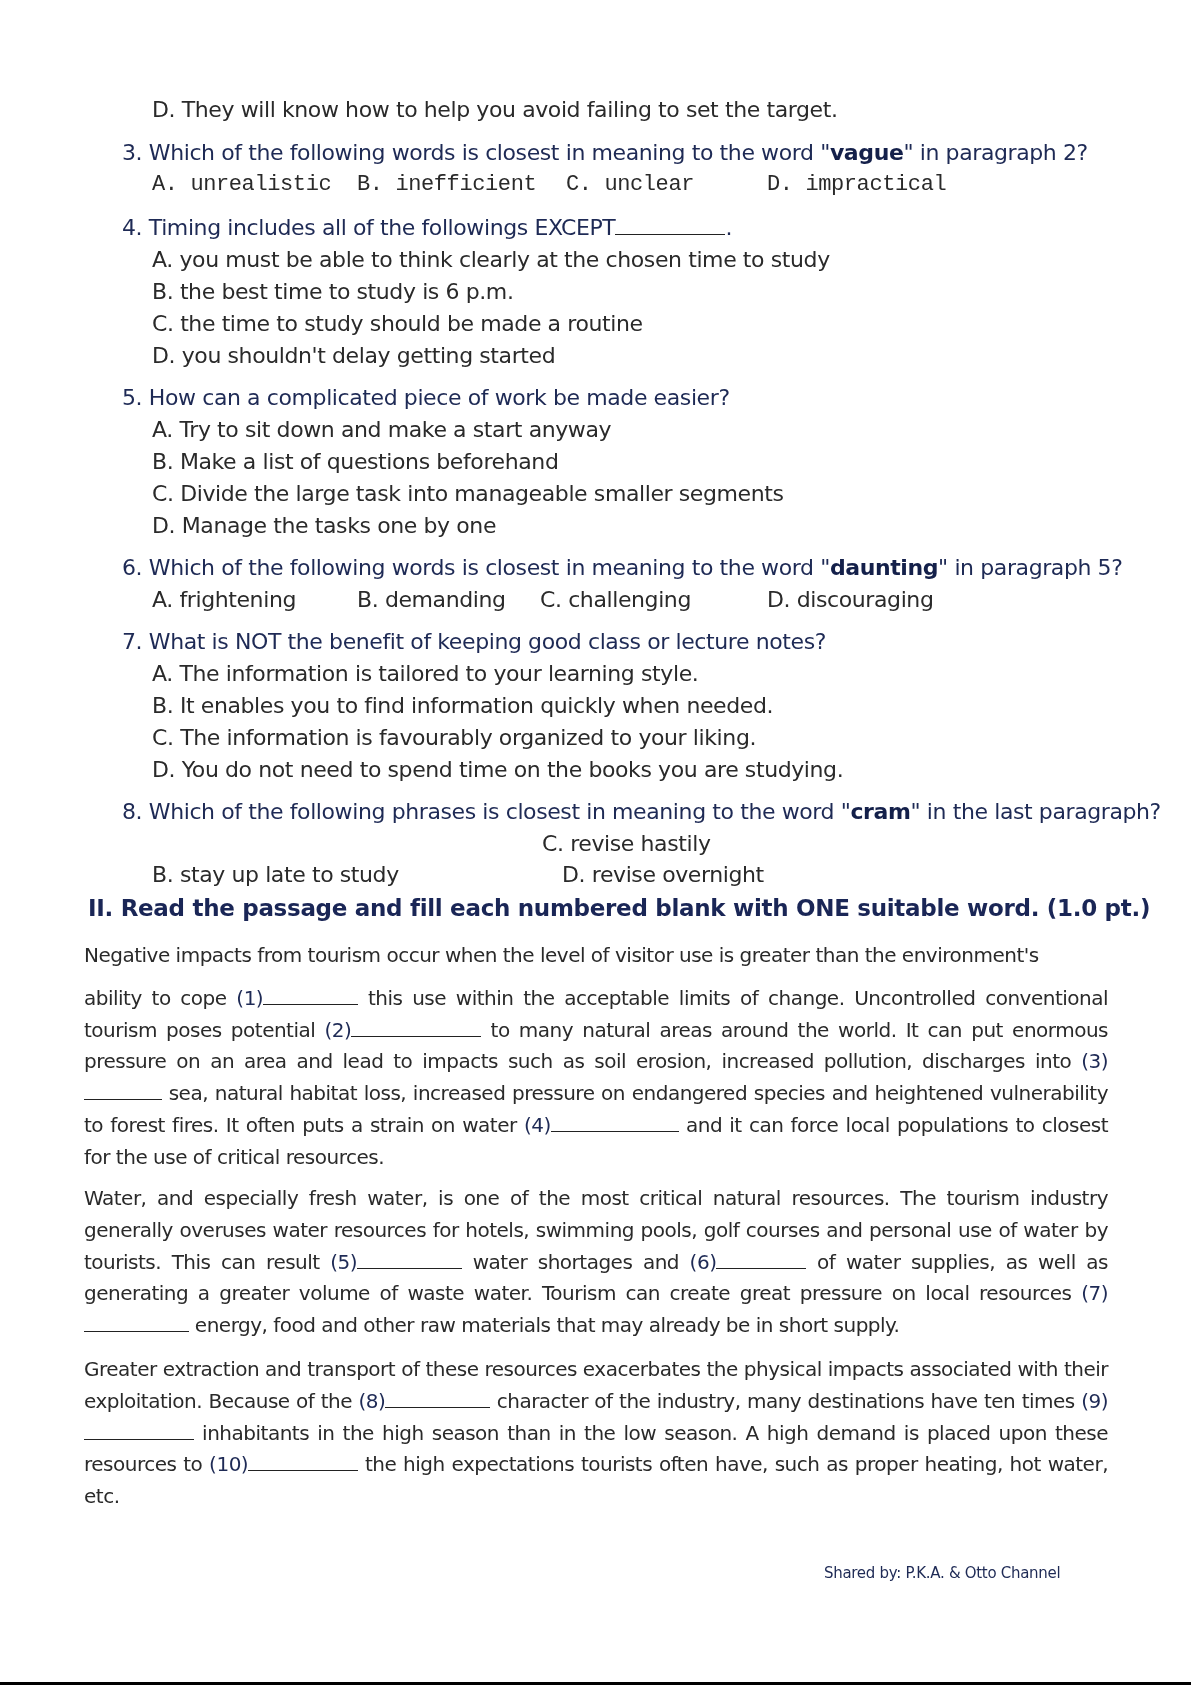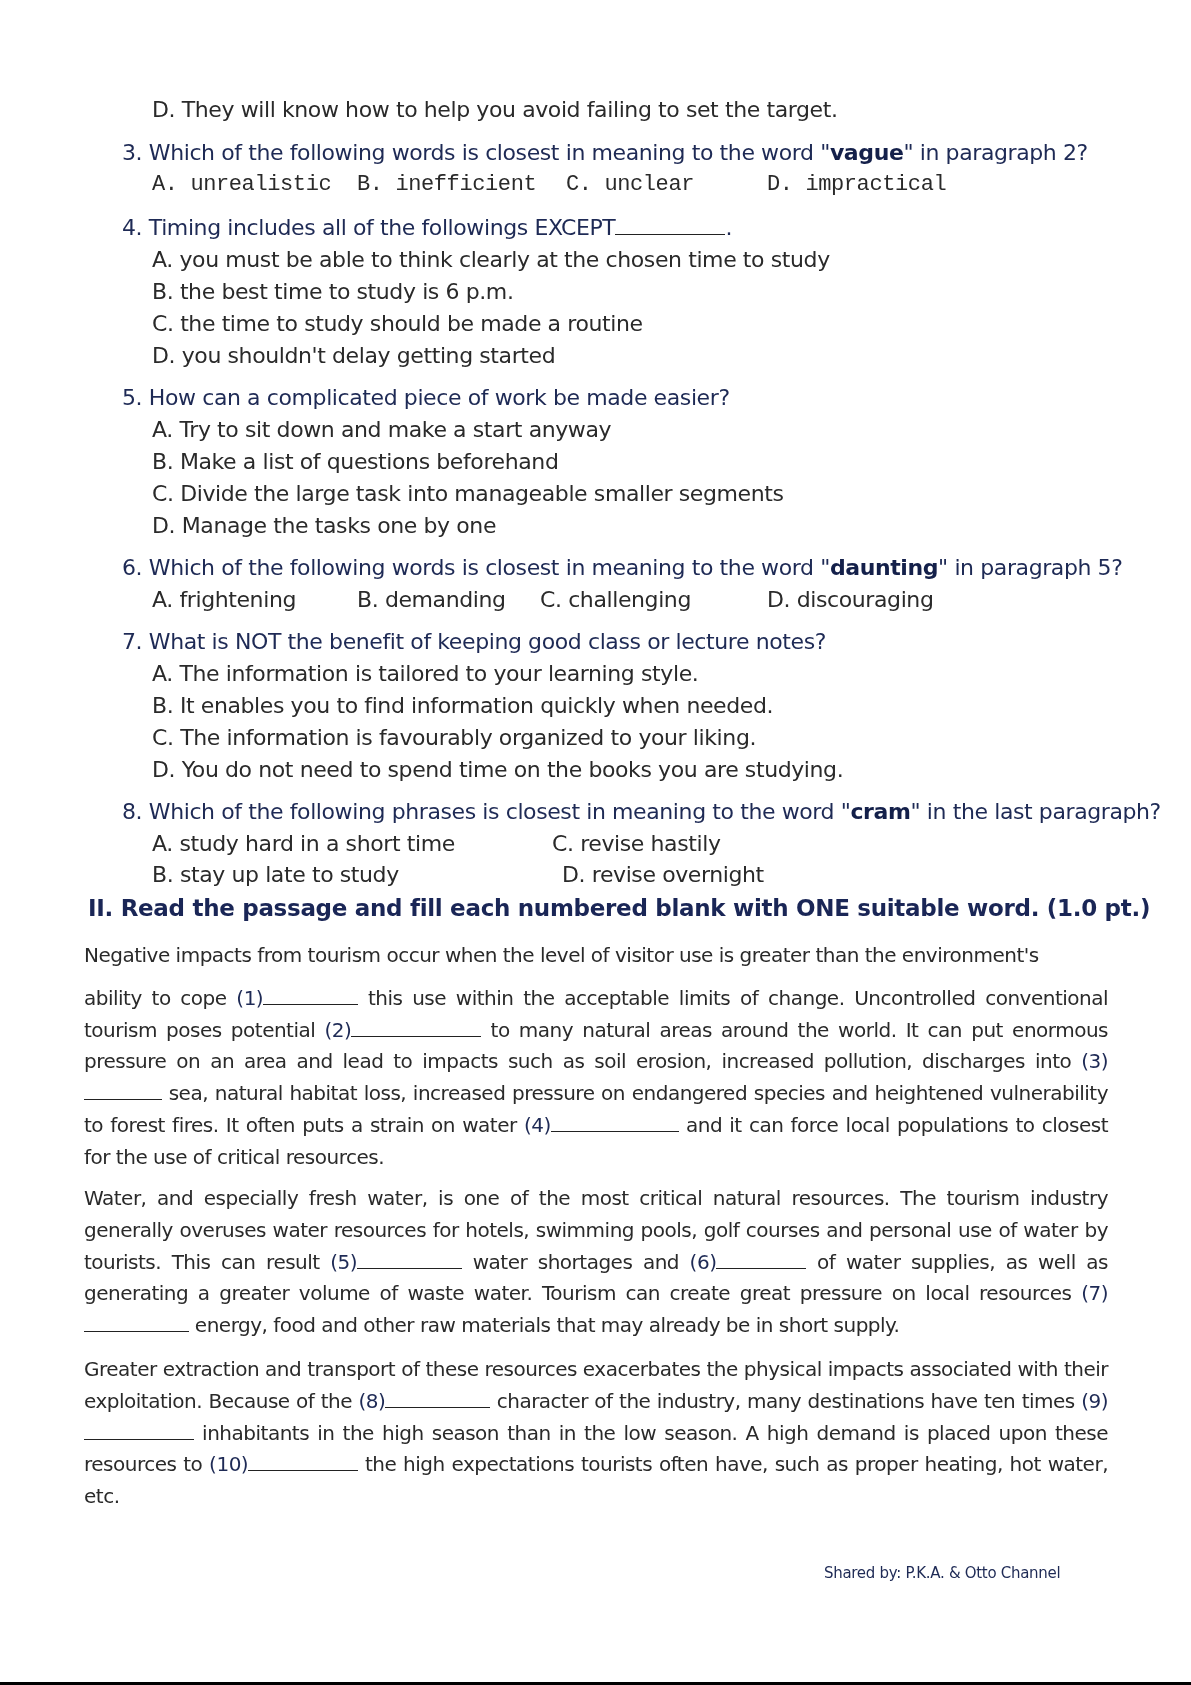--- a/index.html
+++ b/index.html
@@ -71,22 +71,21 @@
 <div class="line dark" style="left:152px; top:659px;">A. The information is tailored to your learning style.</div>
 <div class="line dark" style="left:152px; top:691px;">B. It enables you to find information quickly when needed.</div>
 <div class="line dark" style="left:152px; top:723px;">C. The information is favourably organized to your liking.</div>
 <div class="line dark" style="left:152px; top:755px;">D. You do not need to spend time on the books you are studying.</div>
 
 <div class="line navy" style="left:122px; top:797px;">
   <span>8.</span>
   <span>Which of the following phrases is closest in meaning to the word "</span><b class="kw">cram</b><span>" in the last paragraph?</span>
 </div>
 <div class="line dark" style="left:152px; top:829px; width:900px; height:30px;">
-  <span class="opt" style="left:0;">A. study hard in a short time</span>
-  <span class="opt" style="left:400px;text-align:right;">C. revise hastily</span>
+  <span class="opt" style="left:390px;text-align:right;">C. revise hastily</span>
 </div>
 <div class="line dark" style="left:152px; top:860px; width:900px; height:30px;">
   <span class="opt" style="left:0;">B. stay up late to study</span>
   <span class="opt" style="left:410px;">D. revise overnight</span>
 </div>
 
 <div class="section">II.  Read the passage and fill each numbered blank with ONE suitable word. (1.0 pt.)</div>
 
 <div class="para" style="top:940px;">
   <div style="margin-bottom:11px; text-align:left;">Negative impacts from tourism occur when the level of visitor use is greater than the environment's</div>

